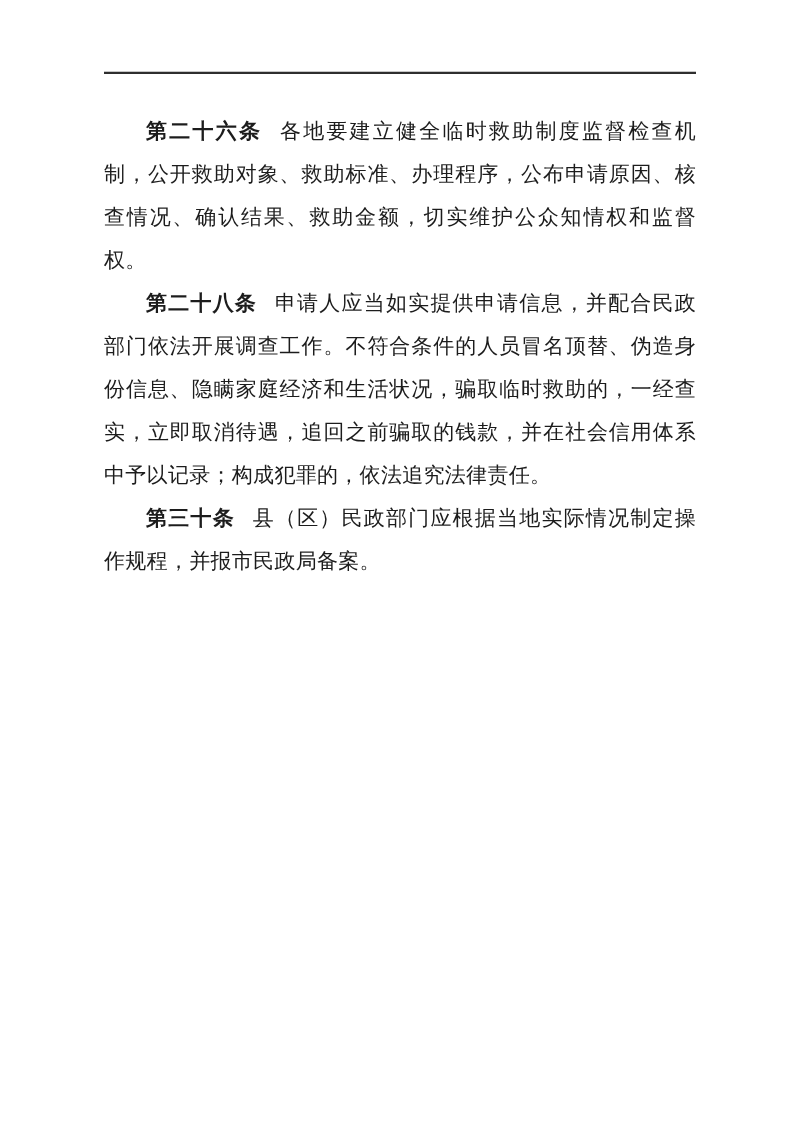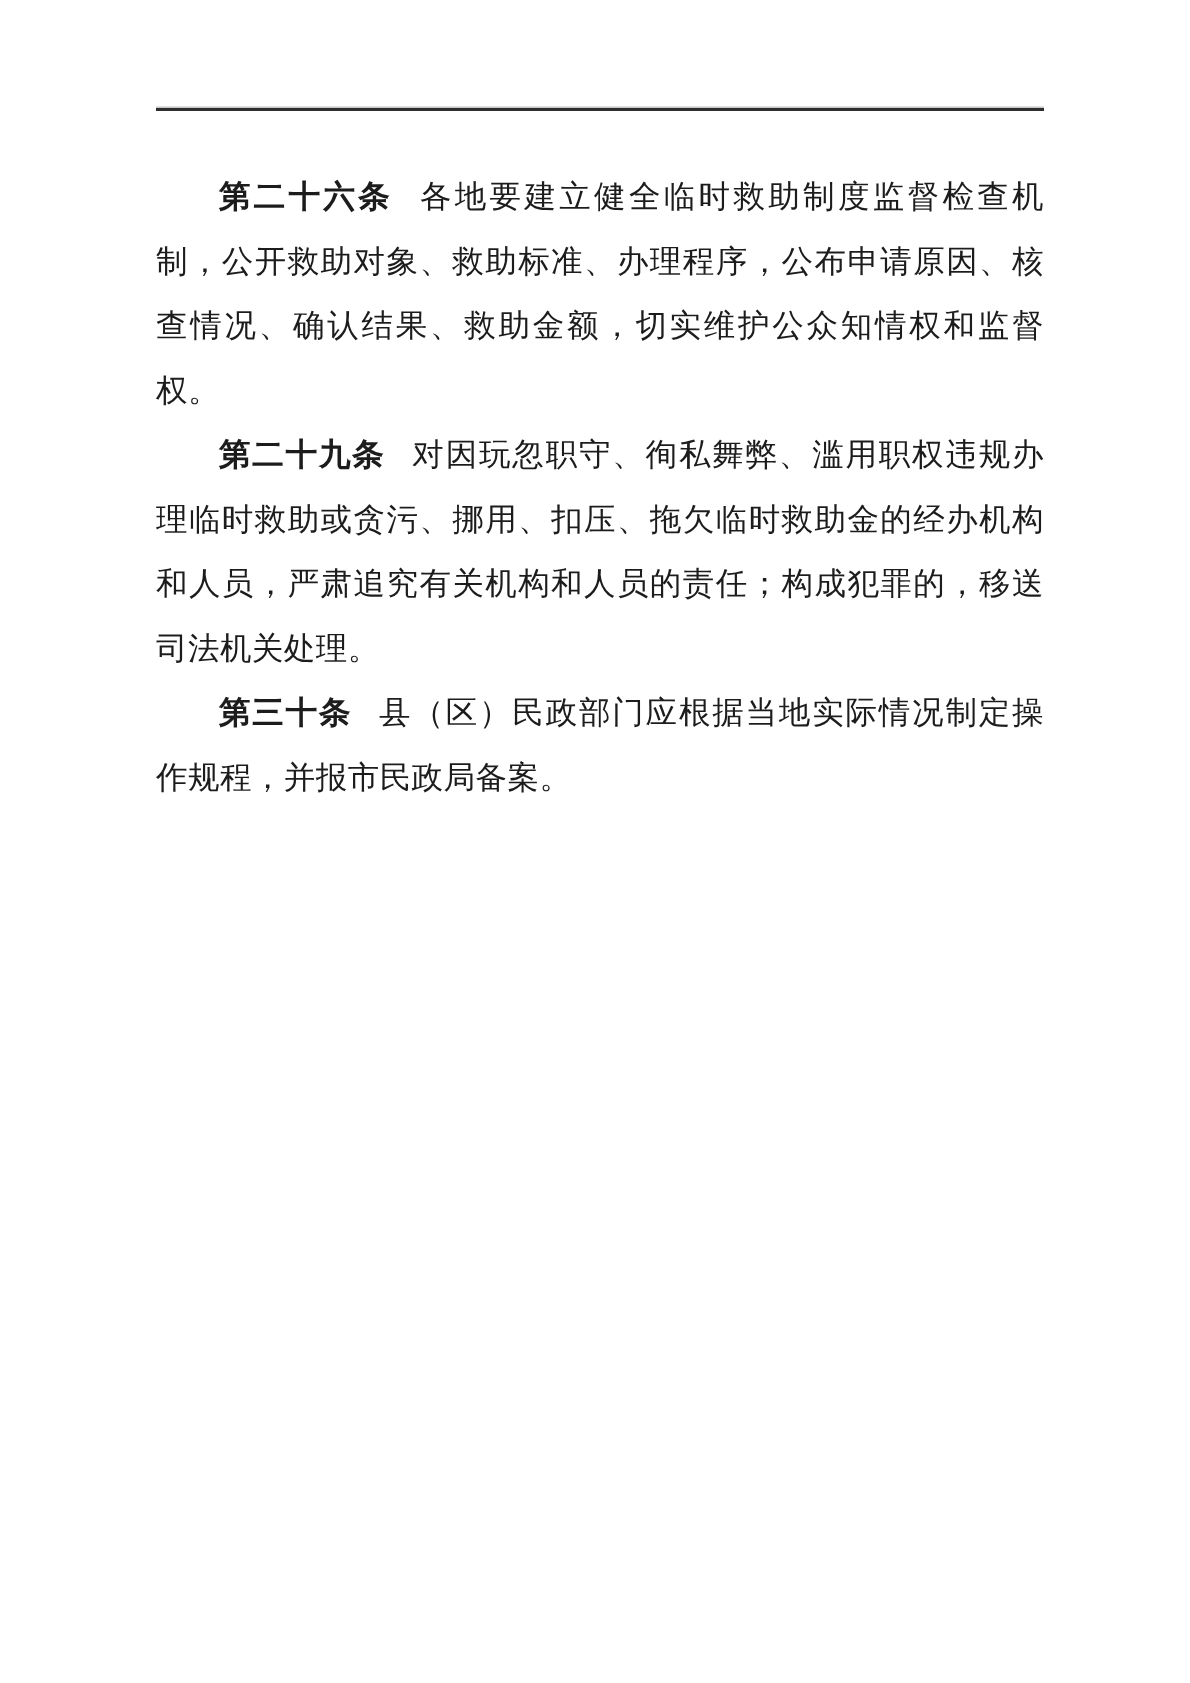--- a/index.html
+++ b/index.html
@@ -53,17 +53,17 @@
     color: #701a75;
   }
 </style>
 </head>
 <body>
 
 <div class="page">
   <div class="header-rule"></div>
   <div class="content" id="paragraphs">
       <p><span class="art-num">第二十六条</span><span>各地要建立健全临时救助制度监督检查机制，公开救助对象、救助标准、办理程序，公布申请原因、核查情况、确认结果、救助金额，切实维护公众知情权和监督权。</span></p>
-      <p><span class="art-num">第二十九条</span><span>对因玩忽职守、徇私舞弊、滥用职权违规办理临时救助或贪污、挪用、扣压、拖欠临时救助金的经办机构和人员，严肃追究有关机构和人员的责任；构成犯罪的，移送司法机关处理。</span></p>
+      <p><span class="art-num">第二十八条</span><span>申请人应当如实提供申请信息，并配合民政部门依法开展调查工作。不符合条件的人员冒名顶替、伪造身份信息、隐瞒家庭经济和生活状况，骗取临时救助的，一经查实，立即取消待遇，追回之前骗取的钱款，并在社会信用体系中予以记录；构成犯罪的，依法追究法律责任。</span></p>
       <p><span class="art-num">第三十条</span><span>县（区）民政部门应根据当地实际情况制定操作规程，并报市民政局备案。</span></p>
     </div>
   <div class="page-number">–55–</div>
 </div>
 
 </body></html>

